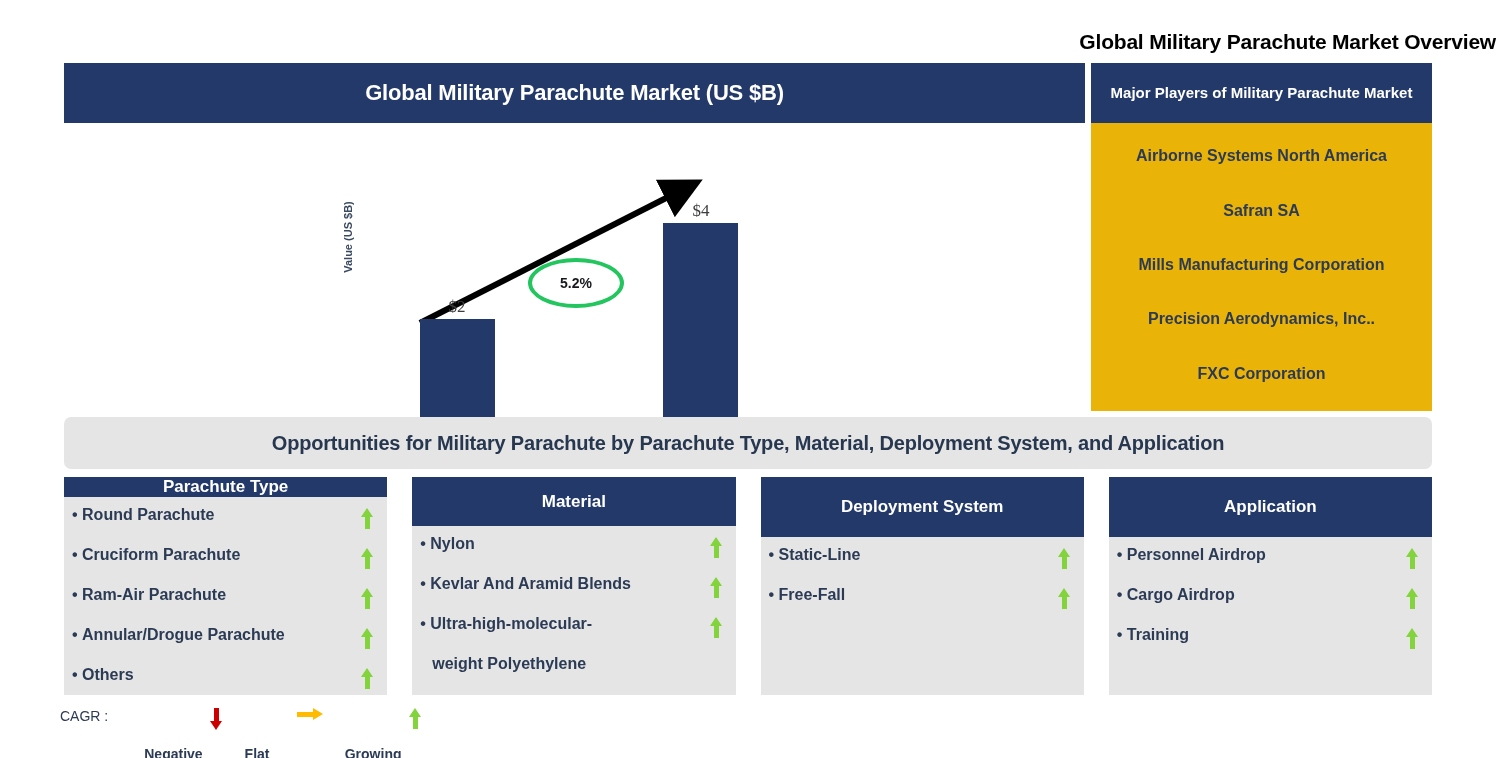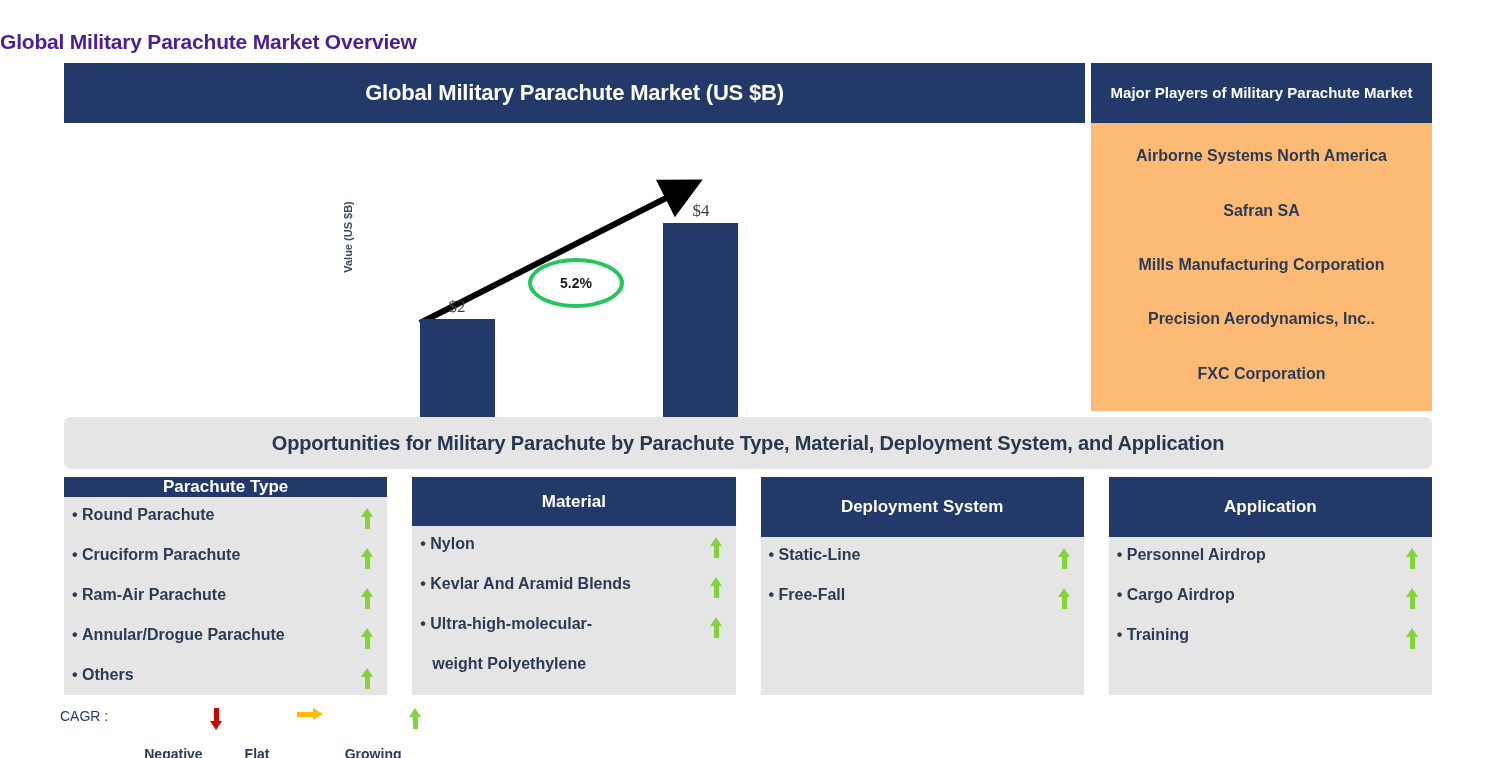--- a/index.html
+++ b/index.html
@@ -14,24 +14,24 @@
     color: #2b3a55;
     overflow: hidden;
     position: relative;
   }
 
   
   #main-title {
     position: absolute;
     left: 0; top: 30px;
     width: 1496px;
-    text-align: left;
+    text-align: right;
     font-size: 21px;
     font-weight: bold;
-    color: #4c1d95;
+    color: #000000;
     letter-spacing: -0.2px;
   }
 
   
   #chart-card {
     position: absolute;
     left: 64px; top: 63px;
     width: 1021px; height: 348px;
     background: #ffffff;
   }
@@ -124,21 +124,21 @@
     font-size: 11px;
     font-weight: bold;
     color: #1f4e79;
   }
 
   
   #players-card {
     position: absolute;
     left: 1091px; top: 63px;
     width: 341px; height: 348px;
-    background: #fdba74;
+    background: #eab308;
   }
   #players-header {
     height: 60px;
     background: #23396a;
     color: #ffffff;
     font-size: 15px;
     font-weight: bold;
     display: flex;
     align-items: center;
     justify-content: center;

